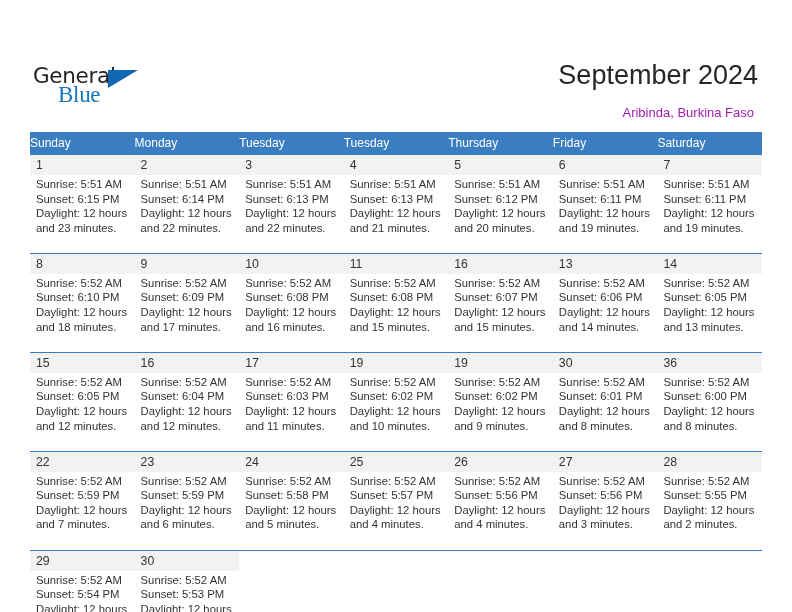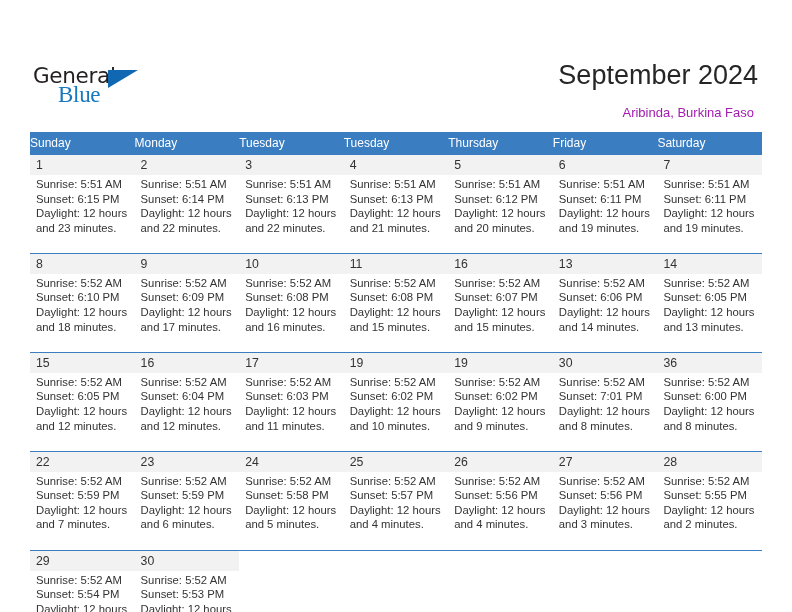--- a/index.html
+++ b/index.html
@@ -320,21 +320,21 @@
           <span class="ln">and 10 minutes.</span>
         </td>
         <td>
           <span class="ln">Sunrise: 5:52 AM</span>
           <span class="ln">Sunset: 6:02 PM</span>
           <span class="ln">Daylight: 12 hours</span>
           <span class="ln">and 9 minutes.</span>
         </td>
         <td>
           <span class="ln">Sunrise: 5:52 AM</span>
-          <span class="ln">Sunset: 7:01 PM</span>
+          <span class="ln">Sunset: 6:01 PM</span>
           <span class="ln">Daylight: 12 hours</span>
           <span class="ln">and 8 minutes.</span>
         </td>
         <td>
           <span class="ln">Sunrise: 5:52 AM</span>
           <span class="ln">Sunset: 6:00 PM</span>
           <span class="ln">Daylight: 12 hours</span>
           <span class="ln">and 8 minutes.</span>
         </td>
       </tr>

